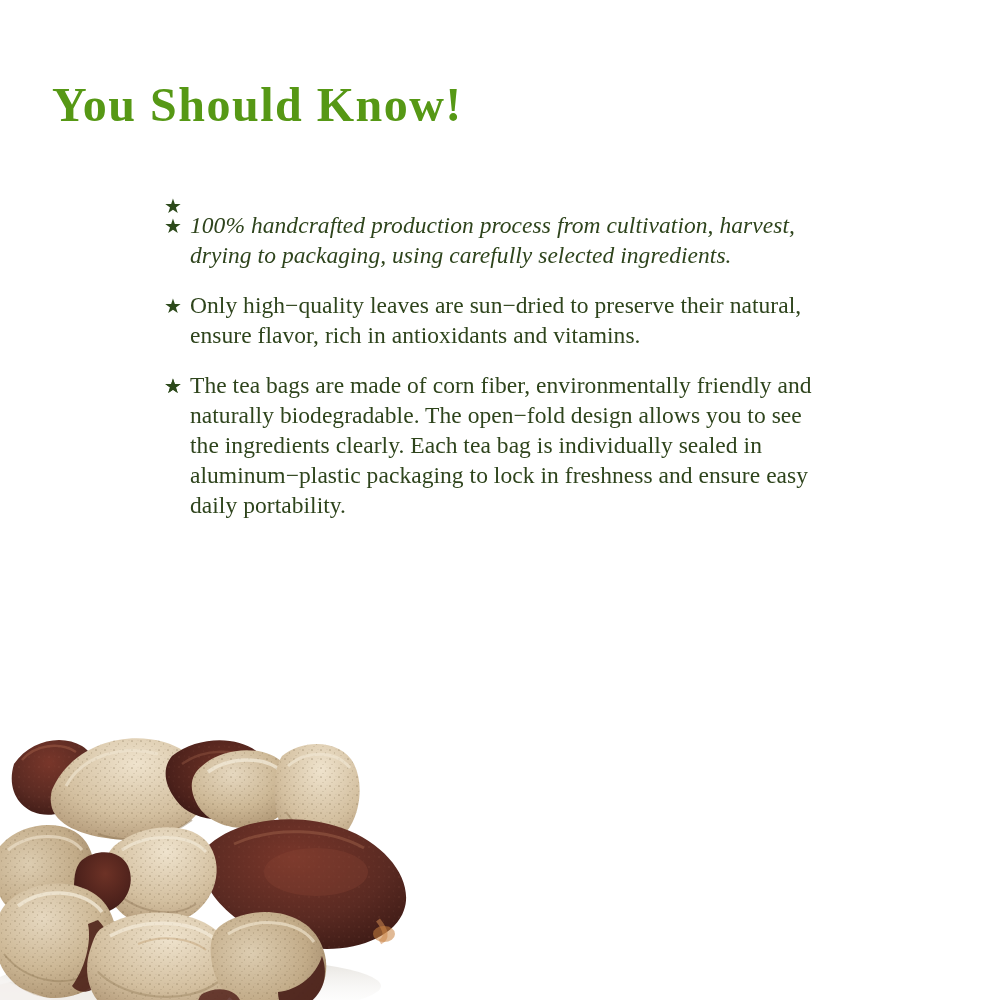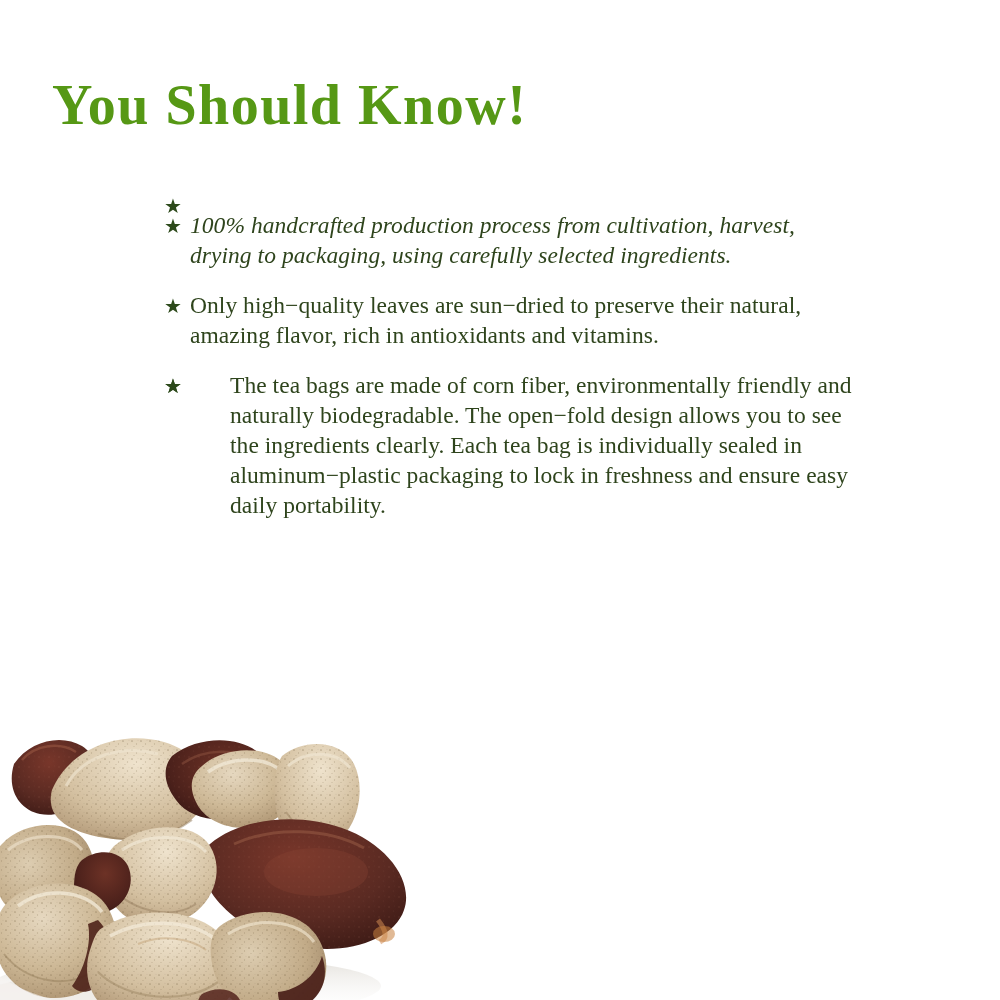--- a/index.html
+++ b/index.html
@@ -19,21 +19,21 @@
     font-family:"Liberation Serif", serif;
   }
 
   
   #title {
     position:absolute;
     left:52px;
     top:64px;
     font-family:"Liberation Serif", serif;
     font-weight:700;
-    font-size:56px;
+    font-size:48px;
     line-height:82px;
     letter-spacing:1.5px;
     color:#569815;
     white-space:nowrap;
   }
 
   
   #bullets {
     position:absolute;
     left:164px;
@@ -64,21 +64,21 @@
     text-align:left;
   }
 
   .bullet-text { display:block; }
 
   
   .w1 { max-width:590px; }
   .w2 { max-width:625px;font-style:italic; }
   .w3 { max-width:672px; }
   .w4 { max-width:600px; }
-  .w5 { max-width:645px;margin-left:40px; }
+  .w5 { max-width:645px; }
 
   
   #photo {
     position:absolute;
     left:-14px;
     top:694px;
     width:452px;
     height:320px;
     overflow:hidden;
   }
@@ -97,21 +97,21 @@
       <span class="bullet-star">★</span>
     </div>
 
     <div class="bullet-row">
       <span class="bullet-star">★</span>
       <span class="bullet-text w2">100% handcrafted production process from cultivation, harvest, drying to packaging, using carefully selected ingredients.</span>
     </div>
 
     <div class="bullet-row">
       <span class="bullet-star">★</span>
-      <span class="bullet-text w3">Only high−quality leaves are sun−dried to preserve their natural, amazing flavor, rich in antioxidants and vitamins.</span>
+      <span class="bullet-text w3">Only high−quality leaves are sun−dried to preserve their natural, ensure flavor, rich in antioxidants and vitamins.</span>
     </div>
 
     <div class="bullet-row">
       <span class="bullet-star">★</span>
     </div>
 
     <div class="bullet-row">
       <span class="bullet-star">★</span>
       <span class="bullet-text w5">The tea bags are made of corn fiber, environmentally friendly and naturally biodegradable. The open−fold design allows you to see the ingredients clearly. Each tea bag is individually sealed in aluminum−plastic packaging to lock in freshness and ensure easy daily portability.</span>
     </div>

